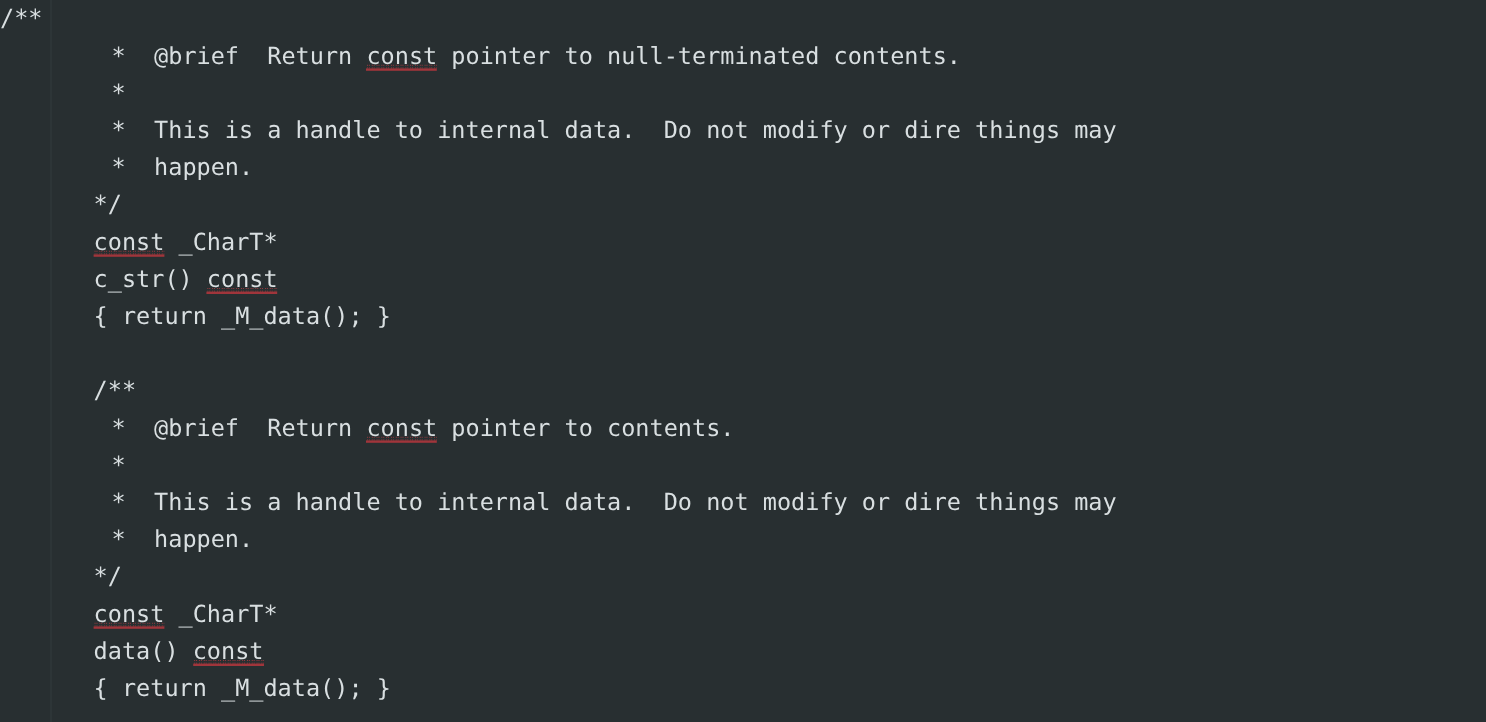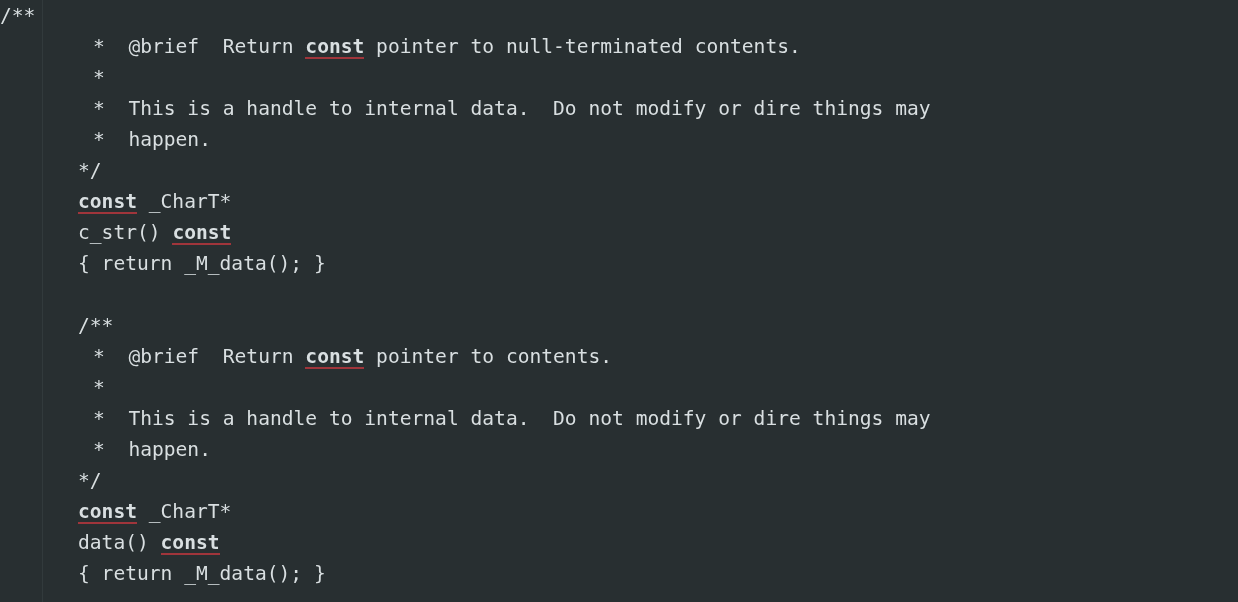--- a/index.html
+++ b/index.html
@@ -43,21 +43,20 @@
     position: relative;
     color: inherit;
     text-decoration: none;
     background-repeat: repeat-x;
     background-position: left bottom 1px;
     background-size: 4px 3px;
     background-image:
       linear-gradient(45deg, transparent 45%, #a33a3f 45%, #a33a3f 55%, transparent 55%),
       linear-gradient(-45deg, transparent 45%, #a33a3f 45%, #a33a3f 55%, transparent 55%);
     box-shadow: inset 0 -2px 0 -1px rgba(160,50,55,0.0);
-    font-weight: bold;
   }
   .err::after {
     content: "";
     position: absolute;
     left: 0;
     right: 0;
     bottom: -1px;
     height: 2px;
     background: #a0353b;
   }

